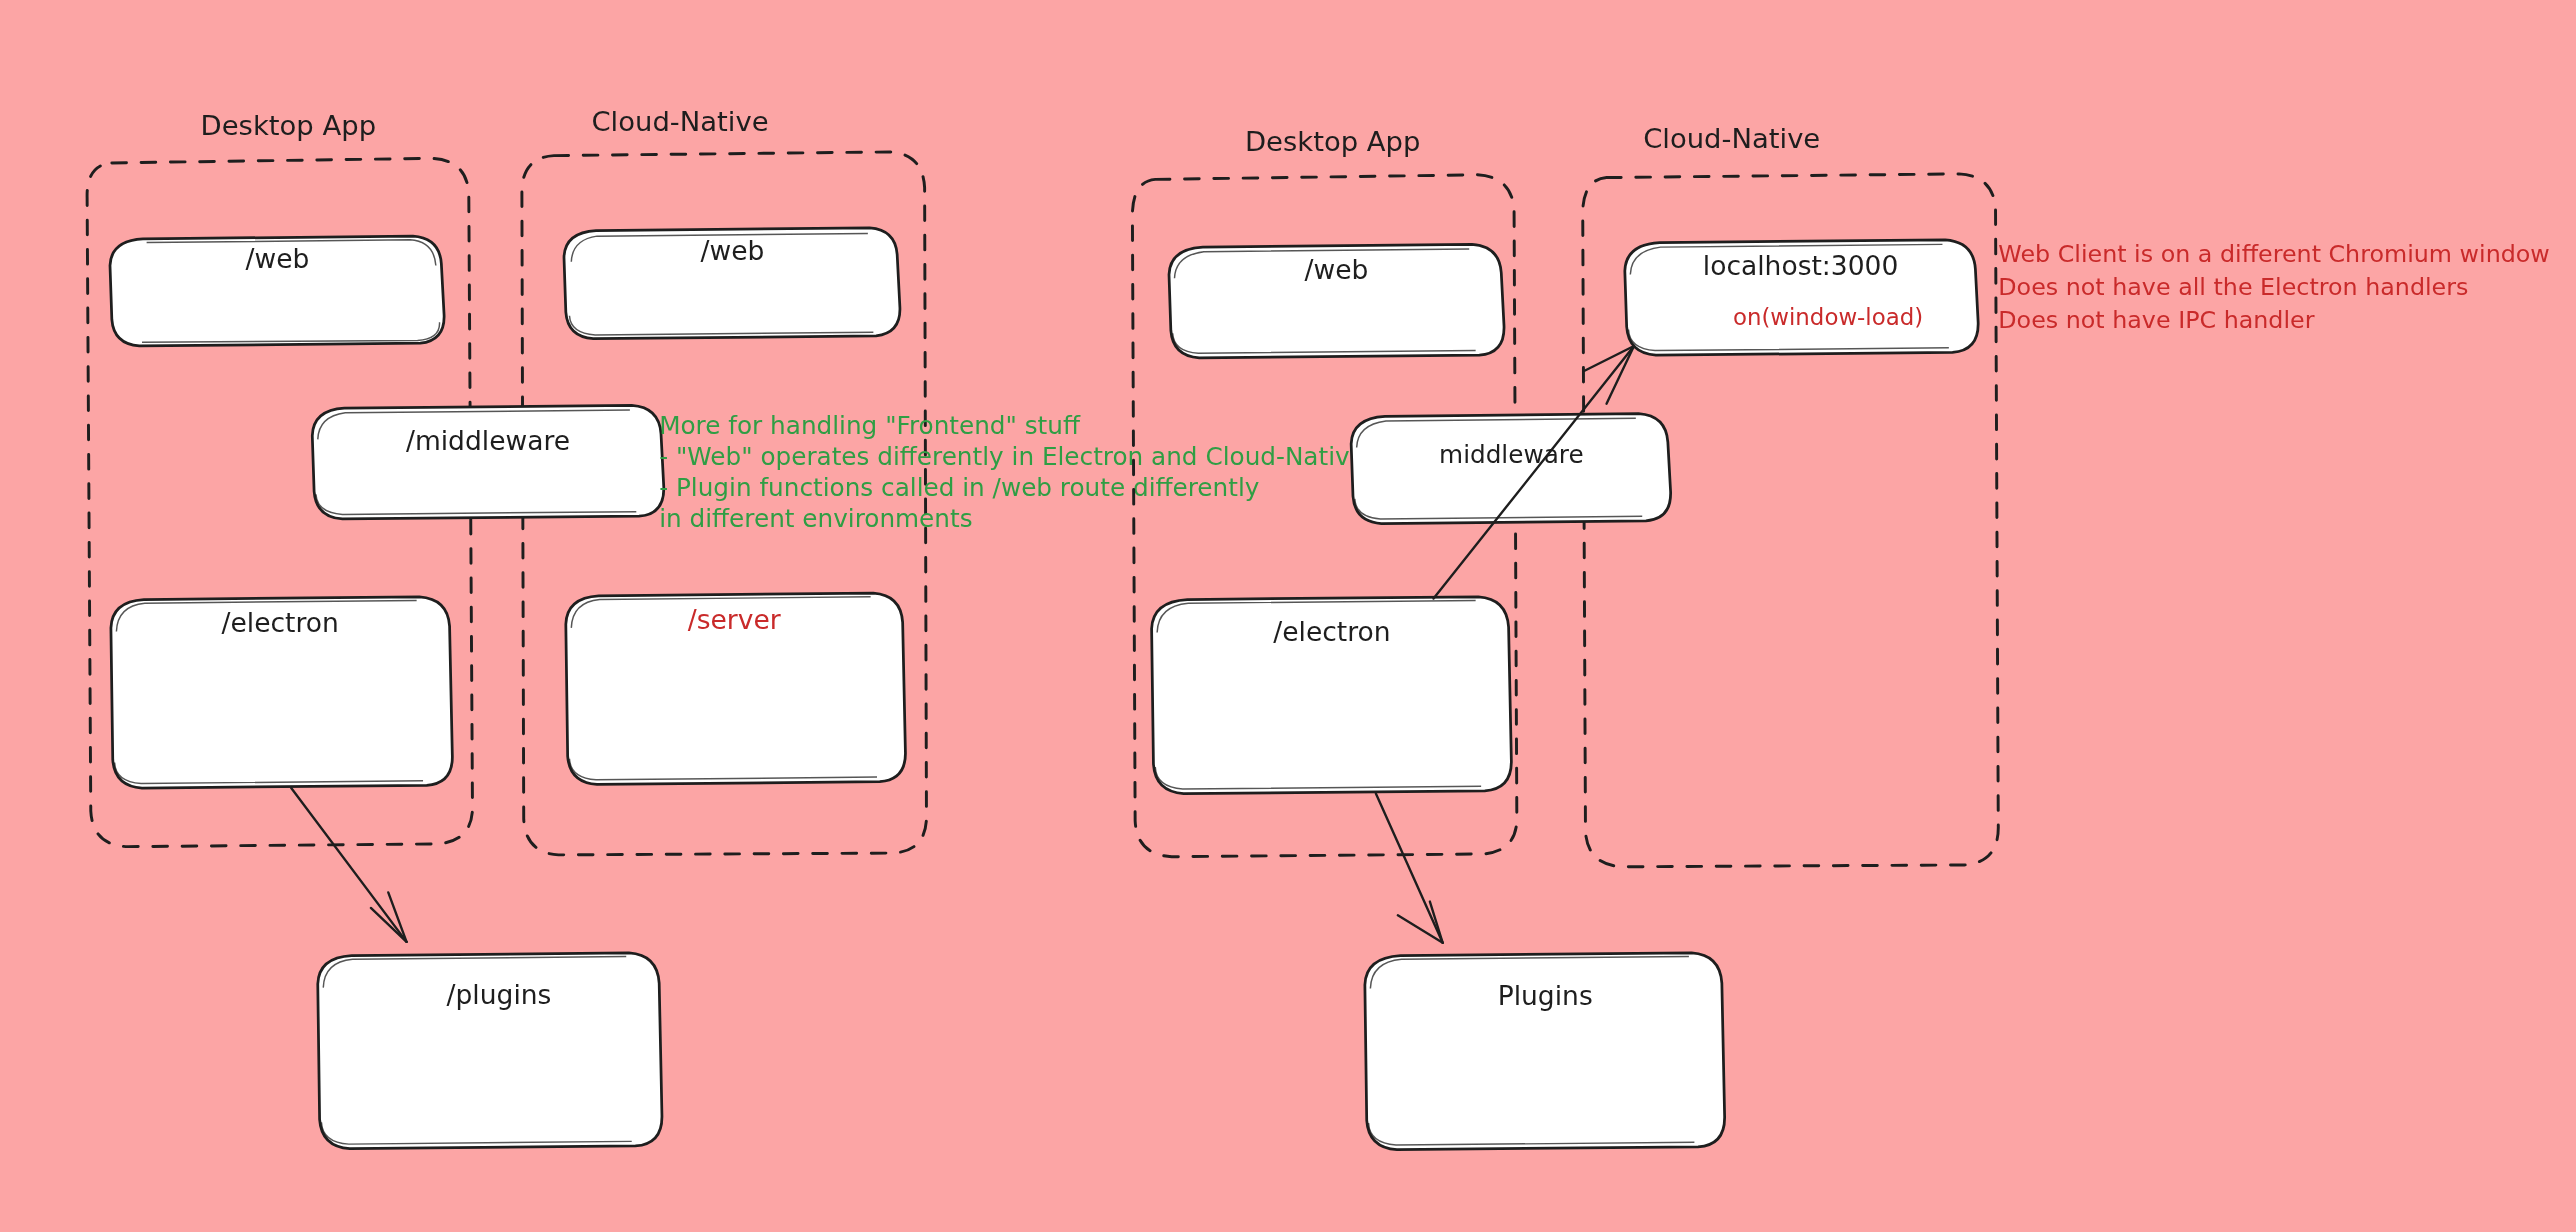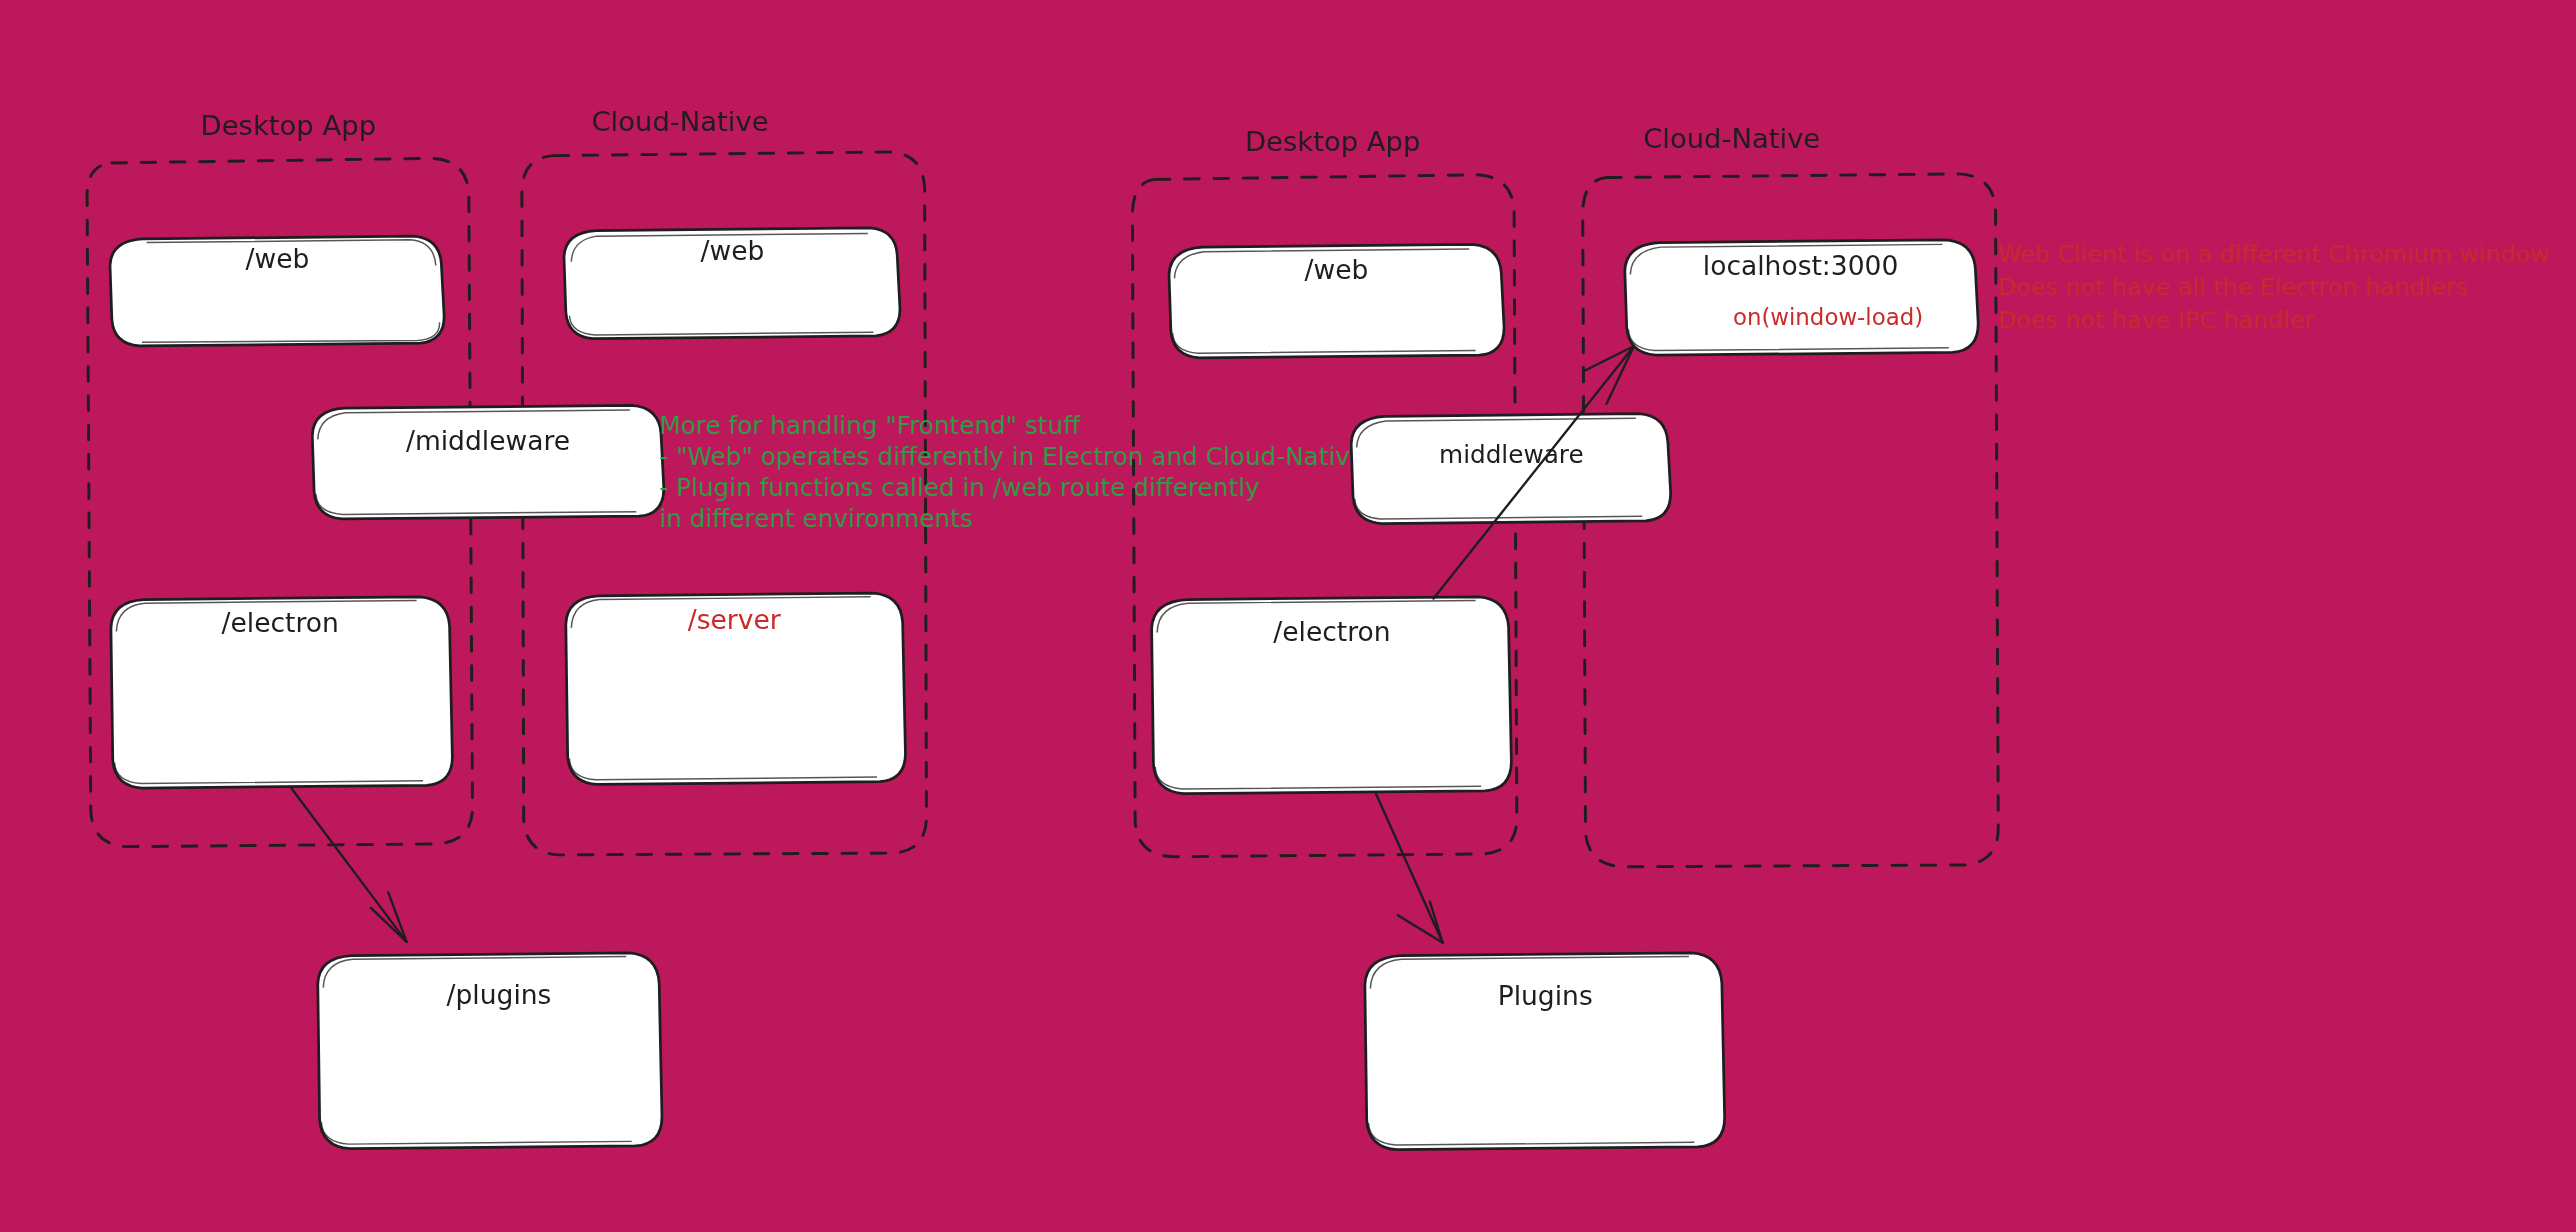--- a/index.html
+++ b/index.html
@@ -8,21 +8,21 @@
     padding: 0;
     background: #ffffff;
   }
   body {
     font-family: "DejaVu Sans", sans-serif;
   }
   #canvas {
     position: relative;
     width: 2576px;
     height: 1232px;
-    background: #be185d;
+    background: #fca5a5;
     overflow: hidden;
   }
   svg.sketch {
     position: absolute;
     top: 0;
     left: 0;
     width: 2576px;
     height: 1232px;
   }
   .hand-text {

